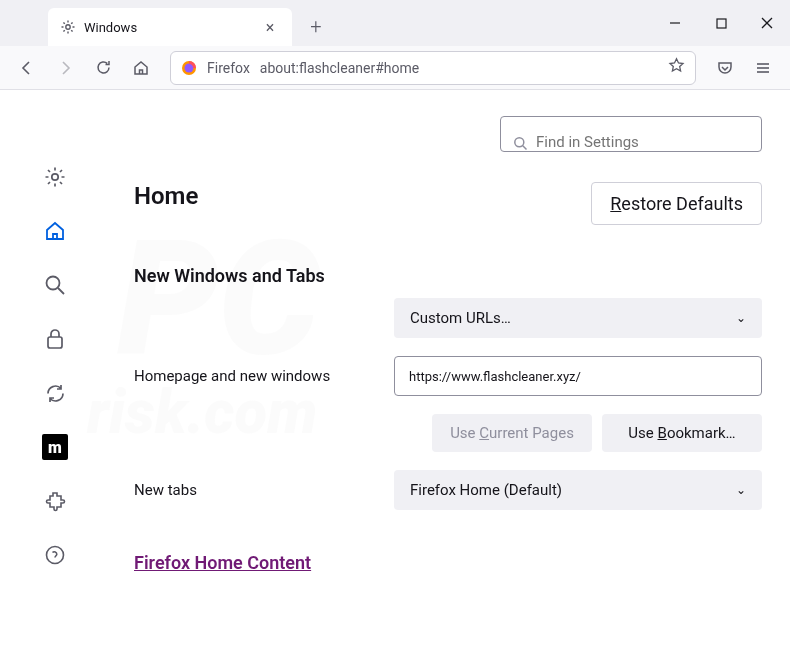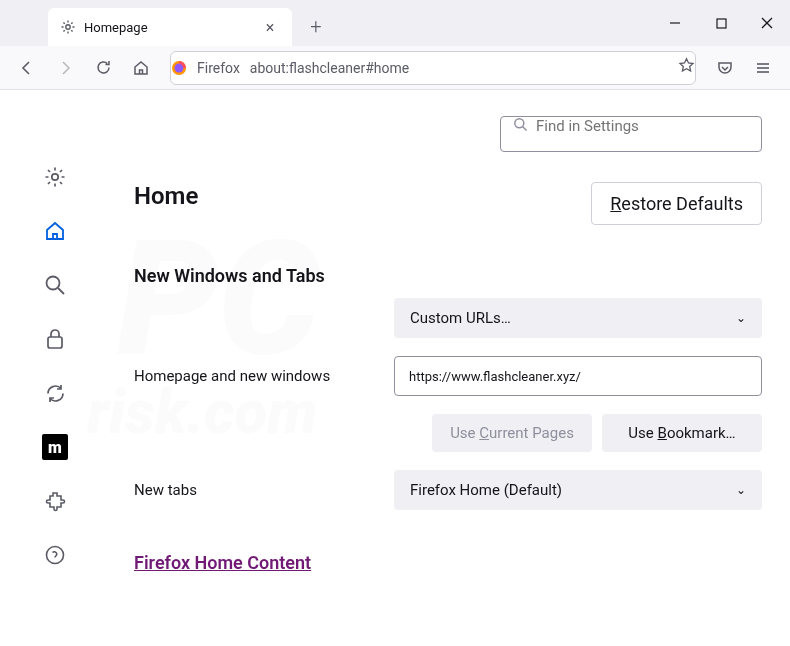--- a/index.html
+++ b/index.html
@@ -15,35 +15,35 @@
     .tab-icon { width: 16px; height: 16px; margin-right: 8px; display: flex; align-items: center; justify-content: center; }
     .tab-title { flex: 1; font-size: 13px; color: #15141a; }
     .tab-close { width: 20px; height: 20px; display: flex; align-items: center; justify-content: center; cursor: pointer; color: #5b5b66; font-size: 16px; }
     .new-tab { width: 32px; height: 32px; display: flex; align-items: center; justify-content: center; margin-left: 8px; margin-bottom: 4px; cursor: pointer; color: #5b5b66; font-size: 20px; font-weight: 300; }
     .win-controls { position: absolute; right: 0; top: 0; height: 46px; display: flex; }
     .win-btn { width: 46px; height: 46px; display: flex; align-items: center; justify-content: center; color: #1b1b1f; }
     
     .toolbar { height: 44px; background: #f9f9fb; display: flex; align-items: center; padding: 0 10px; gap: 4px; border-bottom: 1px solid #e0e0e6; }
     .nav-btn { width: 34px; height: 34px; display: flex; align-items: center; justify-content: center; border-radius: 4px; color: #5b5b66; }
     .nav-btn.disabled { opacity: 0.4; }
-    .url-bar { flex: 1; height: 34px; background: #fff; border: 1px solid #cfcfd8; border-radius: 6px; display: flex; align-items: center; padding: 0 0; margin: 0 8px; gap: 10px; }
+    .url-bar { flex: 1; height: 34px; background: #fff; border: 1px solid #cfcfd8; border-radius: 6px; display: flex; align-items: center; padding: 0 10px; margin: 0 8px; gap: 10px; }
     .url-fx-icon { width: 16px; height: 16px; }
     .url-fx-label { font-size: 14px; color: #5b5b66; }
     .url-text { font-size: 14px; color: #5b5b66; flex: 1; }
     .url-star { color: #5b5b66; }
     
     .content { flex: 1; display: flex; position: relative; }
     .sidebar { width: 110px; padding-top: 74px; display: flex; flex-direction: column; align-items: center; gap: 28px; }
     .side-icon { width: 26px; height: 26px; display: flex; align-items: center; justify-content: center; color: #5b5b66; }
     .side-icon.active { color: #0060df; }
     .side-icon.mz { background: #000; color: #fff; width: 26px; height: 26px; font-weight: 900; font-size: 16px; display: flex; align-items: center; justify-content: center; border-radius: 2px; }
     
     .main { flex: 1; padding: 26px 28px 0 24px; position: relative; }
     .search-wrap { display: flex; justify-content: flex-end; margin-bottom: 30px; }
-    .search-box { width: 262px; height: 36px; border: 1px solid #8f8f9d; border-radius: 4px; display: flex; align-items: flex-start; padding: 0 12px; gap: 8px; }
+    .search-box { width: 262px; height: 36px; border: 1px solid #8f8f9d; border-radius: 4px; display: flex; align-items: flex-end; padding: 0 12px; gap: 8px; }
     .search-box input { border: none; outline: none; font-size: 15px; flex: 1; color: #5b5b66; }
     
     .page-header { display: flex; justify-content: space-between; align-items: flex-start; margin-bottom: 40px; }
     .page-title { font-size: 24px; font-weight: 600; color: #15141a; }
     .restore-btn { padding: 10px 18px; border: 1px solid #cfcfd8; border-radius: 4px; background: #fff; font-size: 18px; color: #15141a; cursor: pointer; }
     
     .sect-head { font-size: 18px; font-weight: 600; color: #15141a; margin-bottom: 12px; }
     .sect-desc { font-size: 15px; color: #15141a; margin-bottom: 32px; }
     
     .row { display: flex; align-items: center; margin-bottom: 18px; }
@@ -71,21 +71,21 @@
 
 <div class="window">
   <div class="tab-strip">
     <div class="tab">
       <span class="tab-icon">
         <svg width="16" height="16" viewBox="0 0 16 16" fill="none" stroke="#5b5b66" stroke-width="1.4">
             <circle cx="8" cy="8" r="2.2"></circle>
             <path d="M8 1.5v2M8 12.5v2M3.4 3.4l1.4 1.4M11.2 11.2l1.4 1.4M1.5 8h2M12.5 8h2M3.4 12.6l1.4-1.4M11.2 4.8l1.4-1.4"></path>
           </svg>
       </span>
-      <span class="tab-title">Homepage</span>
+      <span class="tab-title">Windows</span>
       <span class="tab-close">×</span>
     </div>
     <div class="new-tab">+</div>
     <div class="win-controls">
       <div class="win-btn">
           <svg width="12" height="12">
             <line x1="1" y1="6" x2="11" y2="6" stroke="#1b1b1f" stroke-width="1.2"></line>
           </svg>
         </div>
       <div class="win-btn">

